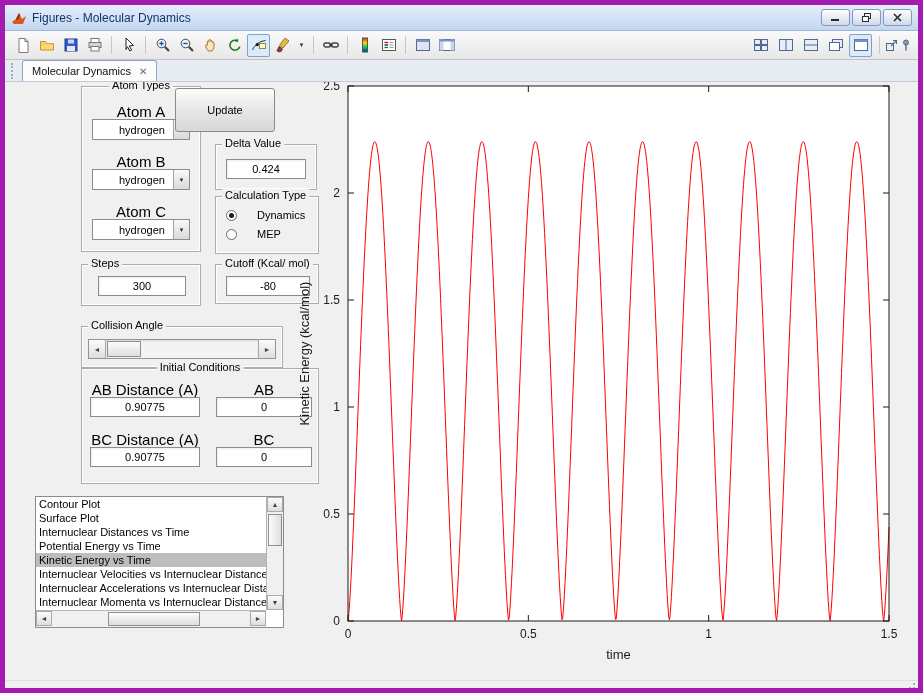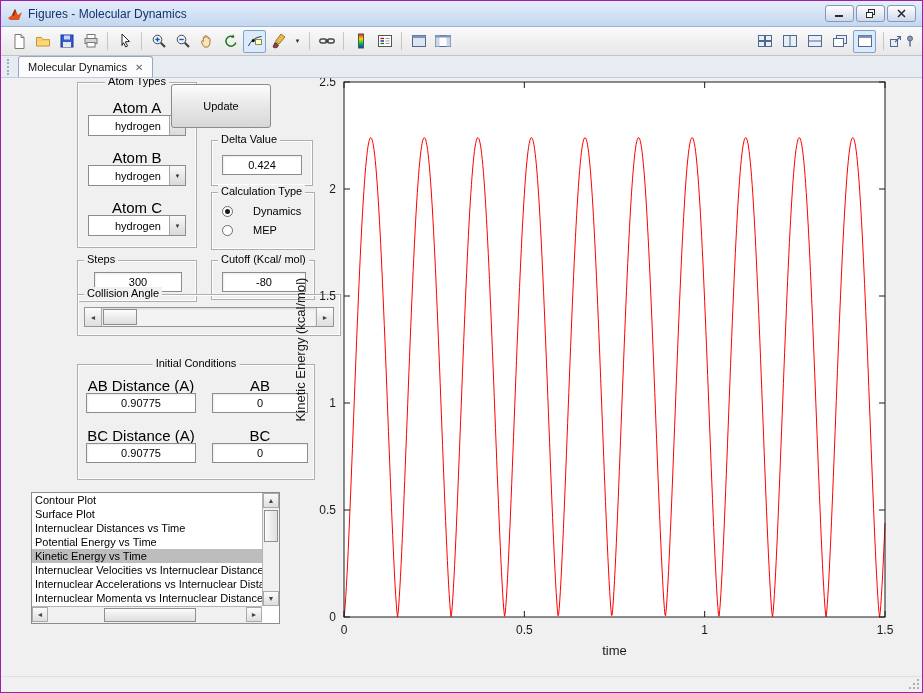--- a/index.html
+++ b/index.html
@@ -1,17 +1,17 @@
 <!DOCTYPE html>
 <html><head>
 <meta charset="utf-8">
 <style>
   * { margin:0; padding:0; box-sizing:border-box; cursor:default; }
   html,body { background:#9aa7b8; font-family:"Liberation Sans", sans-serif; }
-  .win { position:relative; width:923px; height:693px; border:1px solid #a21caf;
+  .win { position:relative; width:923px; height:693px; border:5px solid #a21caf;
          background:#a16207; overflow:hidden; }
 
   
   .titlebar { height:26px; display:flex; align-items:center; padding:0 6px;
               background:linear-gradient(#e4eefb,#c3d7f0); border-bottom:1px solid #9fb4d4; }
   .appicon { width:16px; height:16px; margin-right:5px; flex:none; }
   .title { font-size:12px; color:#15336b; }
   .winbtns { margin-left:auto; display:flex; gap:2px; }
   .wbtn { width:29px; height:17px; border:1px solid #8399b5; border-radius:3px;
           background:linear-gradient(#ffffff,#cfd9ea); display:flex; align-items:center; justify-content:center; }
@@ -370,21 +370,21 @@
     <div class="group" style="left:36px;top:182px;width:120px;height:42px">
       <span class="gtitle left">Steps</span>
       <input class="field" style="left: 16px; top: 11px; width: 88px;" value="300">
     </div>
 
     <div class="group" style="left:170px;top:182px;width:104px;height:40px">
       <span class="gtitle left">Cutoff (Kcal/ mol)</span>
       <input class="field" style="left: 10px; top: 11px; width: 84px;" value="-80">
     </div>
 
-    <div class="group" style="left:36px;top:216px;width:264px;height:42px">
+    <div class="group" style="left:36px;top:244px;width:202px;height:42px">
       <span class="gtitle left">Collision Angle</span>
       <div class="slider">
         <span class="sbtn l">◄</span>
         <span class="strack">
           <span class="sthumb"></span>
         </span>
         <span class="sbtn r">►</span>
       </div>
     </div>
 

